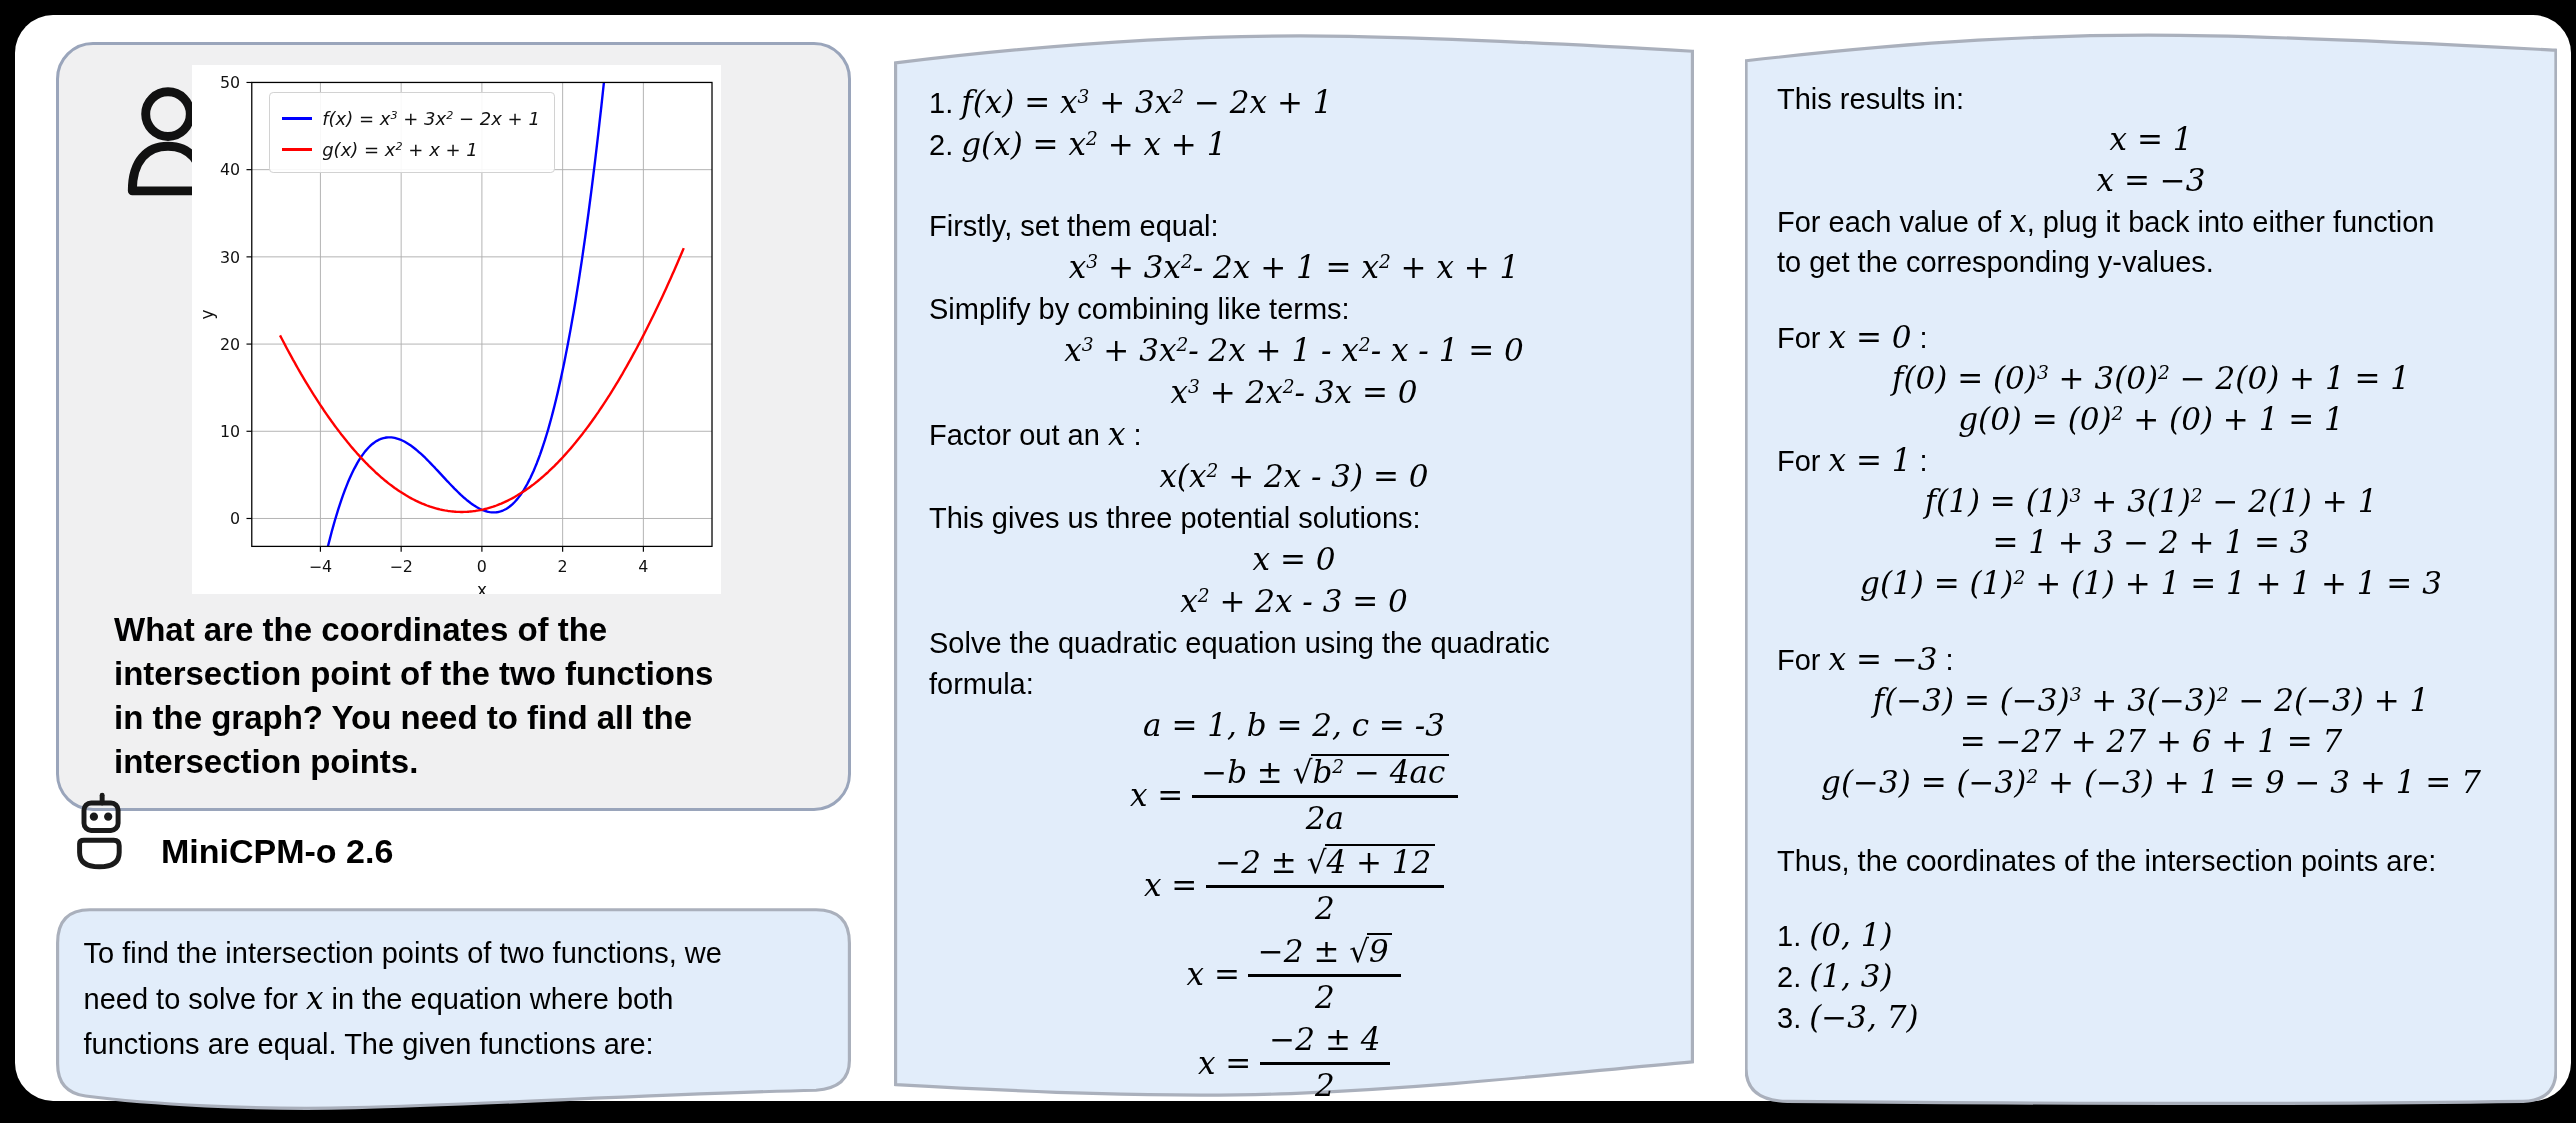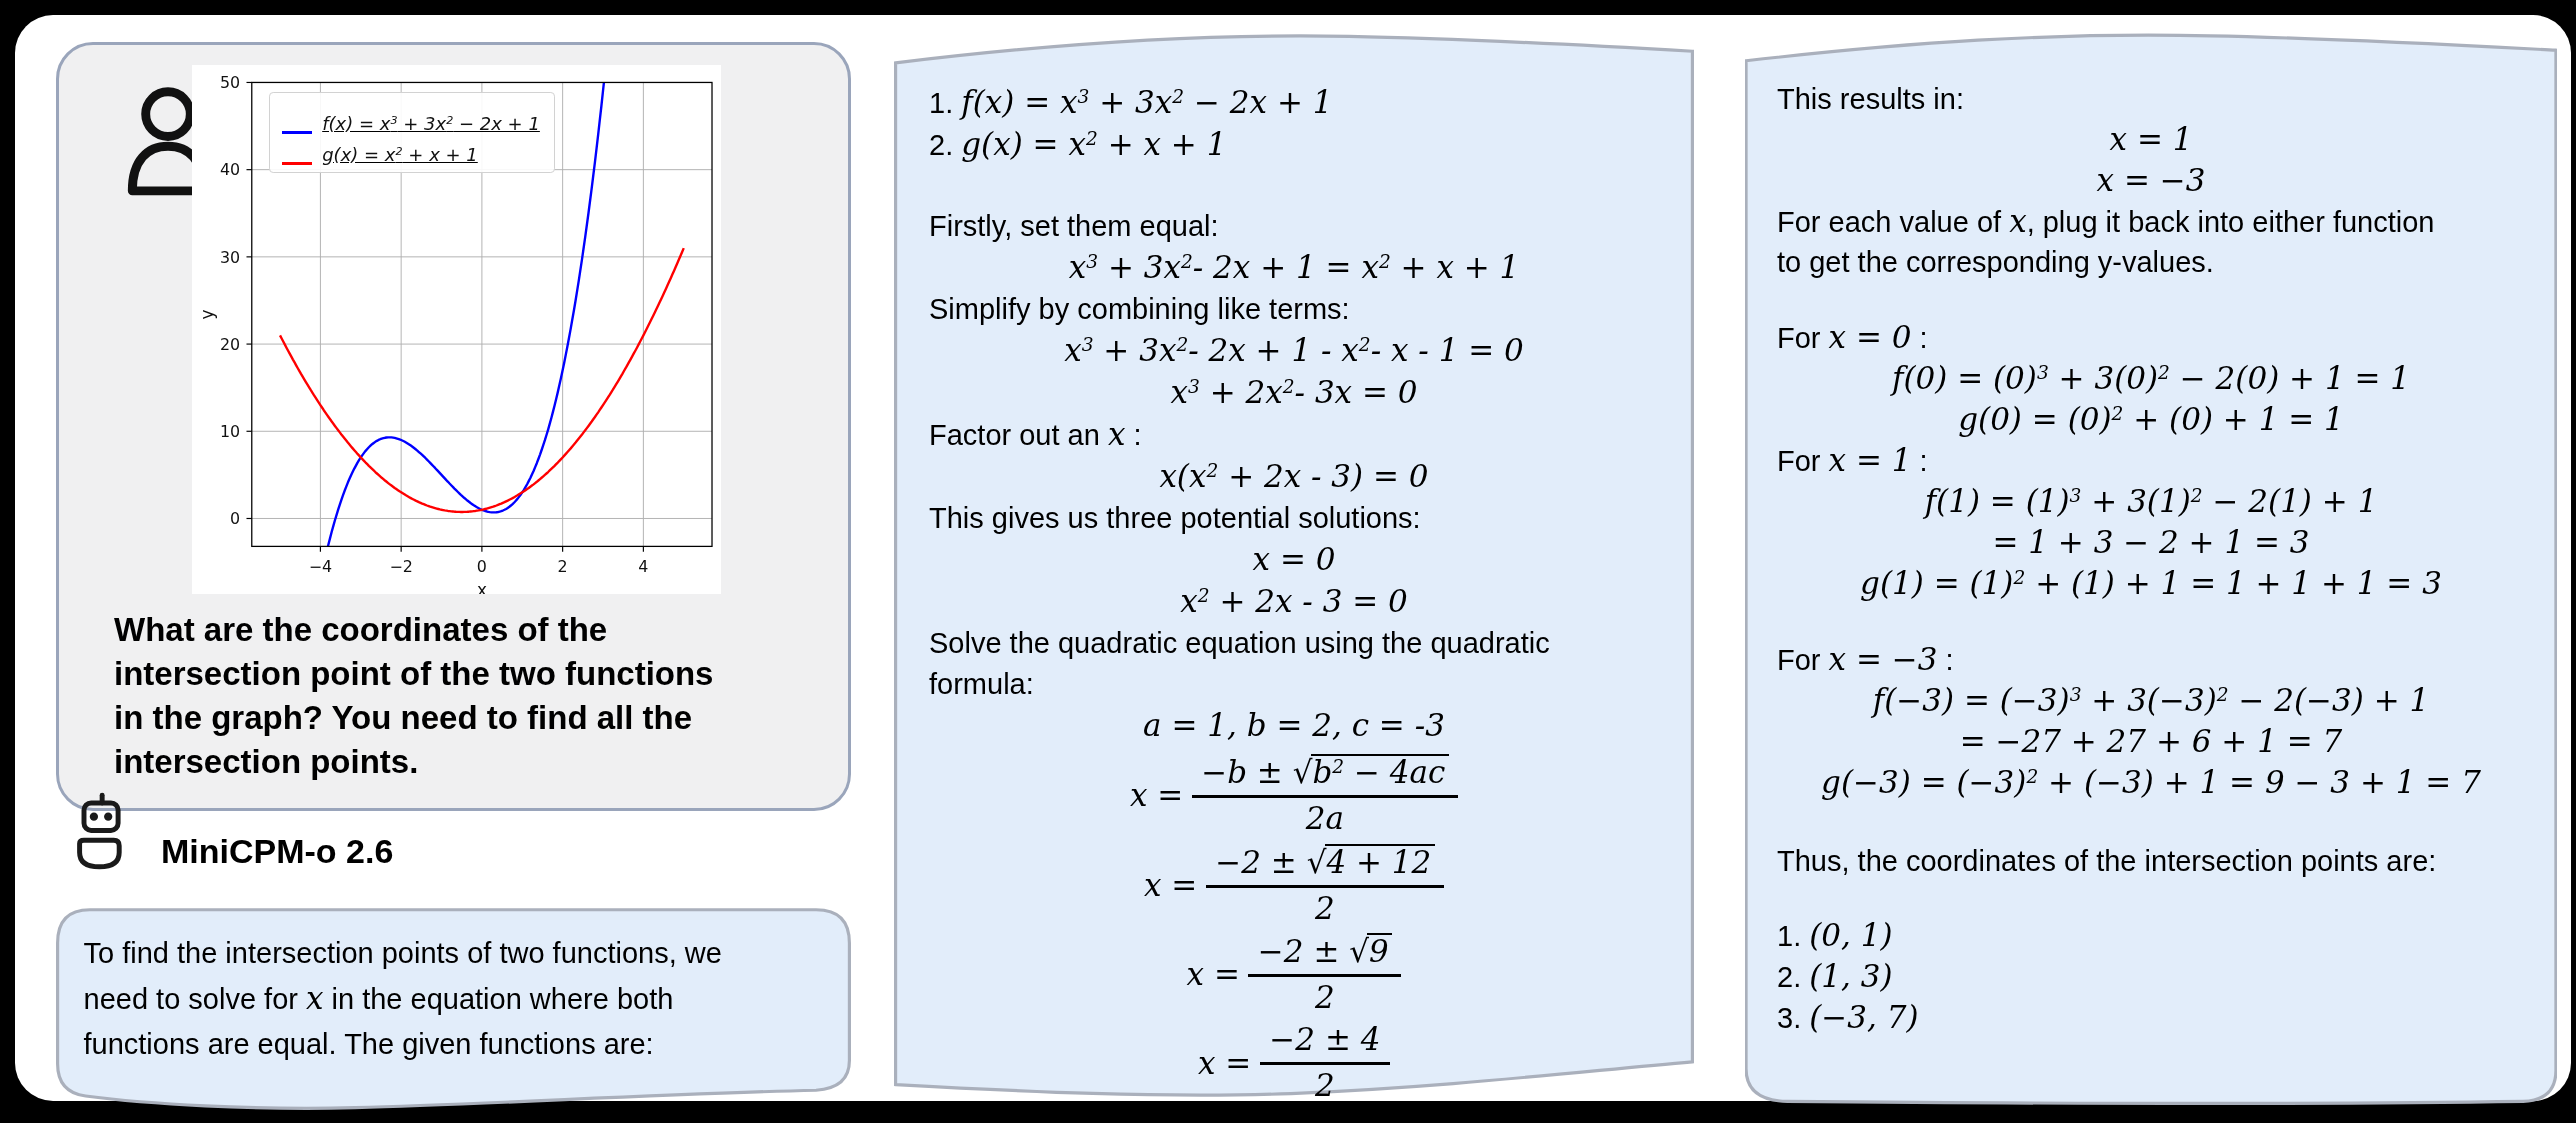--- a/index.html
+++ b/index.html
@@ -9,21 +9,21 @@
           background:#ffffff;border-radius:38px;}
 
   
   .user-bubble{position:absolute;left:41px;top:26.5px;width:795px;height:769px;
                background:#f0f0f1;border:3.2px solid #9aa5bb;border-radius:37px;box-sizing:border-box;}
   .person-icon{position:absolute;left:64px;top:37px;width:90px;height:116px;}
   .figure{position:absolute;left:133px;top:20px;width:529px;height:529px;background:#ffffff;}
   .figure svg{position:absolute;left:0;top:0;font-family:"DejaVu Sans",sans-serif;}
   .legend{position:absolute;left:77px;top:27.5px;background:rgba(255,255,255,0.9);
           border:1.1px solid #d2d2d2;border-radius:4.2px;padding:9.5px 13.8px 7.4px 11.6px;}
-  .legend-row{display:flex;align-items:flex-end;height:31px;white-space:nowrap;text-decoration:underline;}
+  .legend-row{display:flex;align-items:center;height:31px;white-space:nowrap;}
   .legend-swatch{display:inline-block;width:30px;height:0;border-top:3.2px solid #000;margin-right:10.6px;}
   .legend-label{font-family:"DejaVu Sans",sans-serif;font-style:italic;font-size:18px;color:#111;}
   .legend-label sup{font-size:62%;font-style:italic;position:relative;top:-0.45em;vertical-align:baseline;line-height:0;}
   .question{position:absolute;left:55px;top:563px;width:741px;
             font-weight:bold;font-size:33px;line-height:44px;color:#000;}
   .model-row{position:absolute;left:58px;top:777px;height:79px;display:flex;align-items:flex-end;}
   .robot-icon{width:55px;height:79px;}
   .model-name{font-weight:bold;font-size:34px;color:#000;margin-left:33px;margin-top:-8.5px;}
 
   

